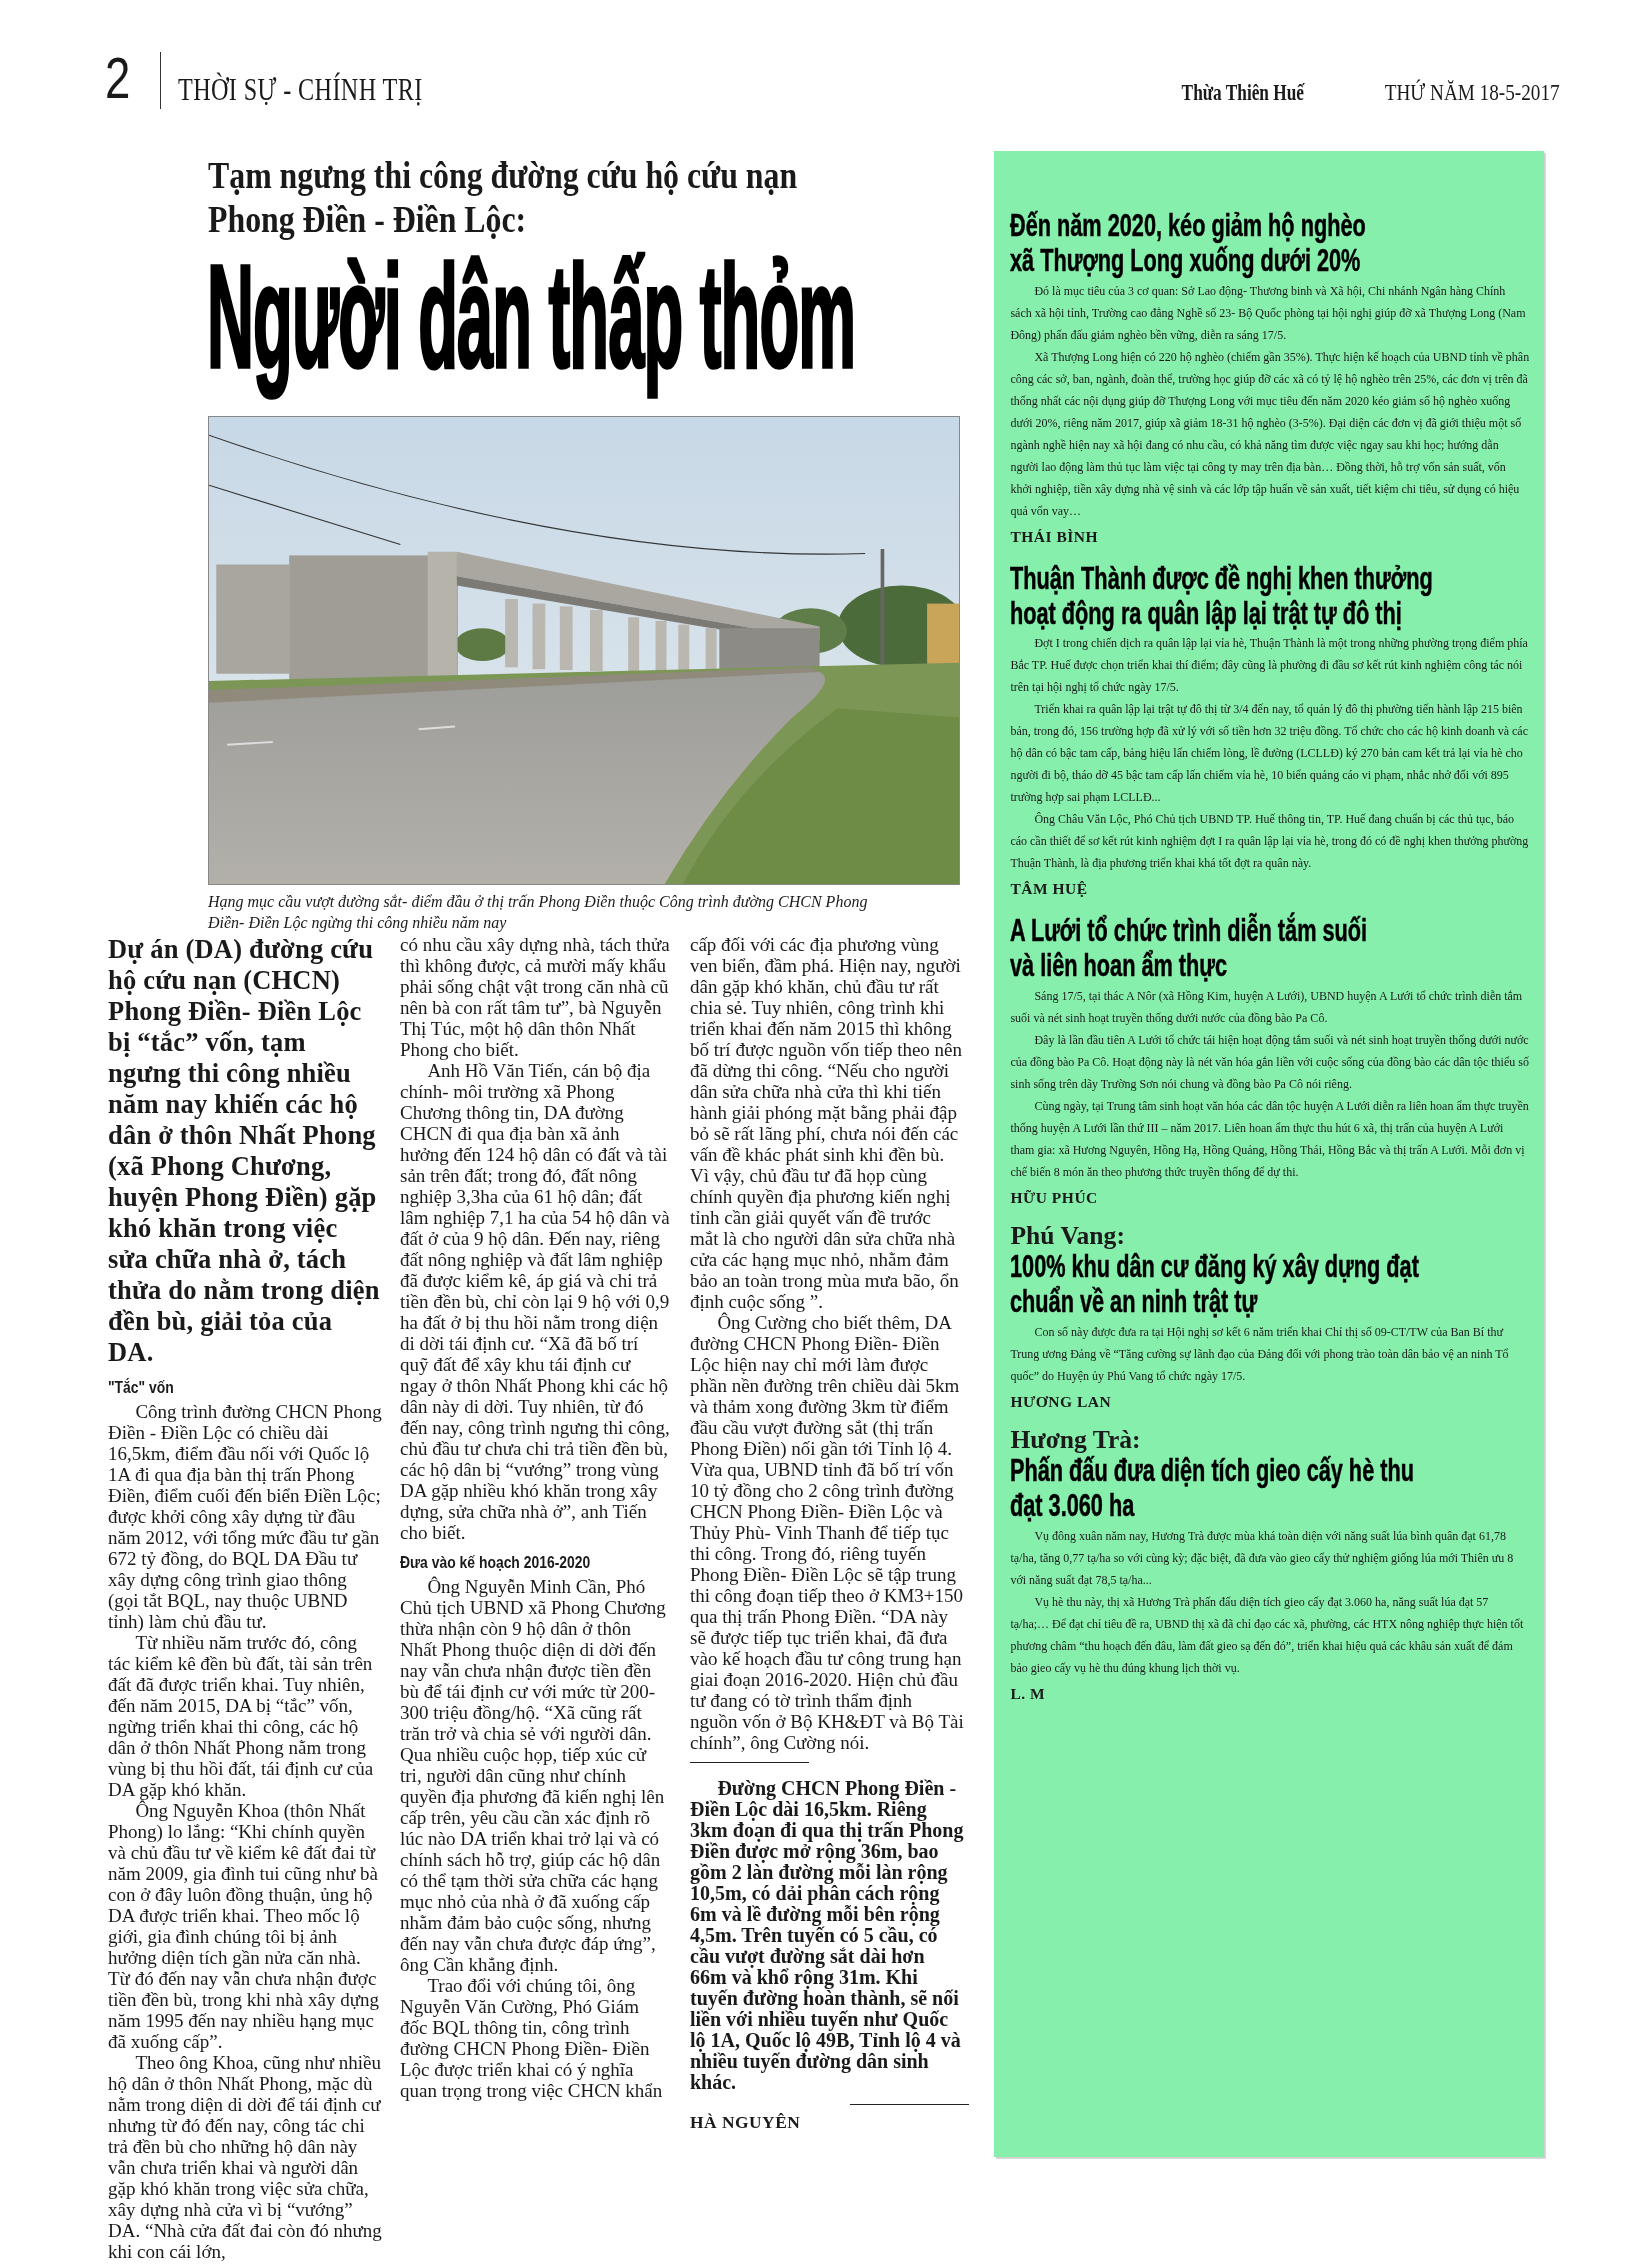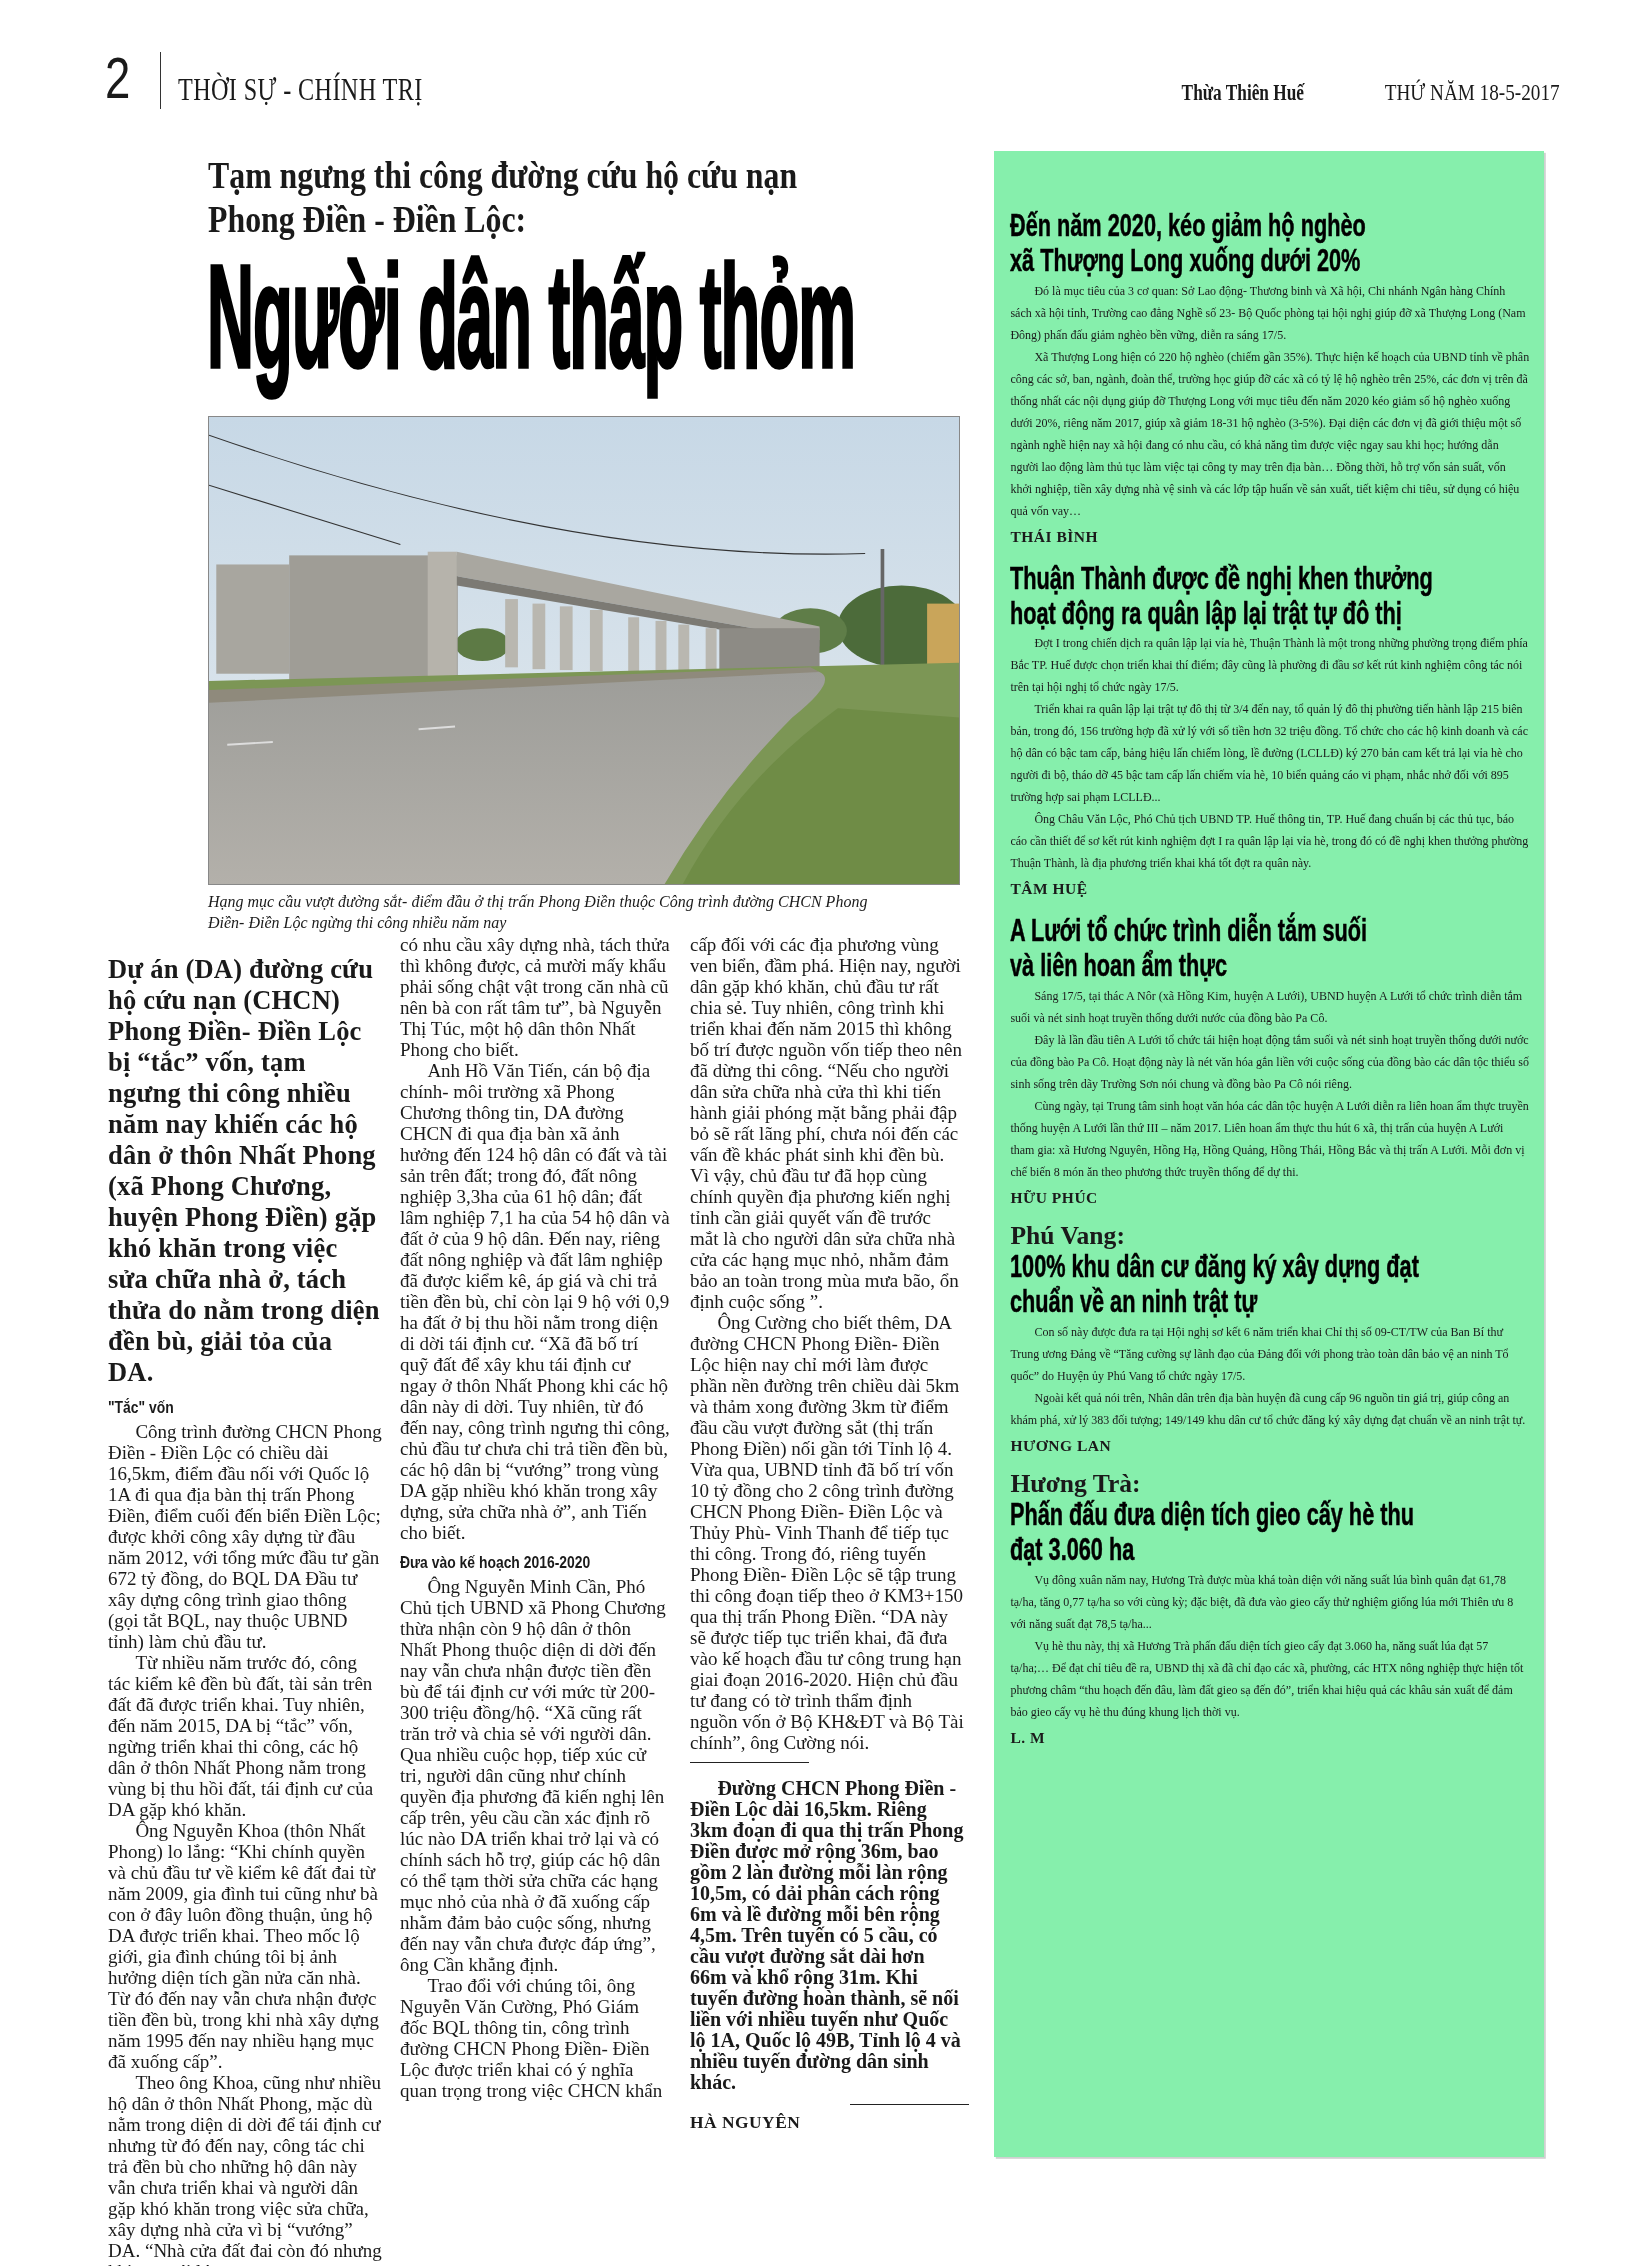--- a/index.html
+++ b/index.html
@@ -21,21 +21,21 @@
 
   
   .photo { position: absolute; left: 208px; top: 416px; width: 752px; height: 469px; border: 0.9px solid #888; overflow: hidden; background: linear-gradient(180deg, #cfdde8 0%, #d9e4ec 40%, #e2e8eb 50%); }
   .photo svg { width: 100%; height: 100%; display: block; }
   .caption { position: absolute; left: 208px; top: 891px; width: 758px; font-size: 17.4px; line-height: 21px; font-style: italic; transform: scaleX(0.92); transform-origin: left; }
 
   
   .col { position: absolute; font-size: 19px; line-height: 21px; text-align: left; }
   .col p { text-indent: 27.4px; }
   .col p.noindent { text-indent: 0; }
-  .lede { font-weight: 700; font-size: 26.5px; line-height: 31px; letter-spacing: 0.2px; margin-top: 20px; }
+  .lede { font-weight: 700; font-size: 26.5px; line-height: 31px; letter-spacing: 0.2px; }
   .subhead { font-family: "Liberation Sans", sans-serif; font-weight: 700; font-size: 17.4px; line-height: 24px; margin: 7.3px 0 1.8px; transform: scaleX(0.8); transform-origin: left; white-space: nowrap; }
   .col-1 { left: 108px; top: 934px; width: 274px; }
   .col-2 { left: 400px; top: 934px; width: 270px; }
   .col-3 { left: 690px; top: 934px; width: 274px; }
   .box-divider { width: 119px; height: 0.9px; background: #222; margin: 9.1px 0 14.6px; }
   .boxed-note { font-weight: 700; font-size: 20px; line-height: 21px; }
   .end-divider { width: 119px; height: 0.9px; background: #222; margin: 11px 0 0 160px; }
   .byline-main { font-weight: 700; font-size: 17.4px; margin-top: 8px; letter-spacing: 0.5px; }
 
   
@@ -177,21 +177,20 @@
     <p class="byline">HỮU PHÚC</p>
   </div>
 
   <div class="brief">
     <div class="brief-pre">Phú Vang:</div>
     <div class="brief-title">
       <div>100% khu dân cư đăng ký xây dựng đạt</div>
       <div>chuẩn về an ninh trật tự</div>
     </div>
     <p>Con số này được đưa ra tại Hội nghị sơ kết 6 năm triển khai Chỉ thị số 09-CT/TW của Ban Bí thư Trung ương Đảng về “Tăng cường sự lãnh đạo của Đảng đối với phong trào toàn dân bảo vệ an ninh Tổ quốc” do Huyện ủy Phú Vang tổ chức ngày 17/5.</p>
-    <p>Ngoài kết quả nói trên, Nhân dân trên địa bàn huyện đã cung cấp 96 nguồn tin giá trị, giúp công an khám phá, xử lý 383 đối tượng; 149/149 khu dân cư tổ chức đăng ký xây dựng đạt chuẩn về an ninh trật tự.</p>
     <p class="byline">HƯƠNG LAN</p>
   </div>
 
   <div class="brief">
     <div class="brief-pre">Hương Trà:</div>
     <div class="brief-title">
       <div>Phấn đấu đưa diện tích gieo cấy hè thu</div>
       <div>đạt 3.060 ha</div>
     </div>
     <p>Vụ đông xuân năm nay, Hương Trà được mùa khá toàn diện với năng suất lúa bình quân đạt 61,78 tạ/ha, tăng 0,77 tạ/ha so với cùng kỳ; đặc biệt, đã đưa vào gieo cấy thử nghiệm giống lúa mới Thiên ưu 8 với năng suất đạt 78,5 tạ/ha...</p>

